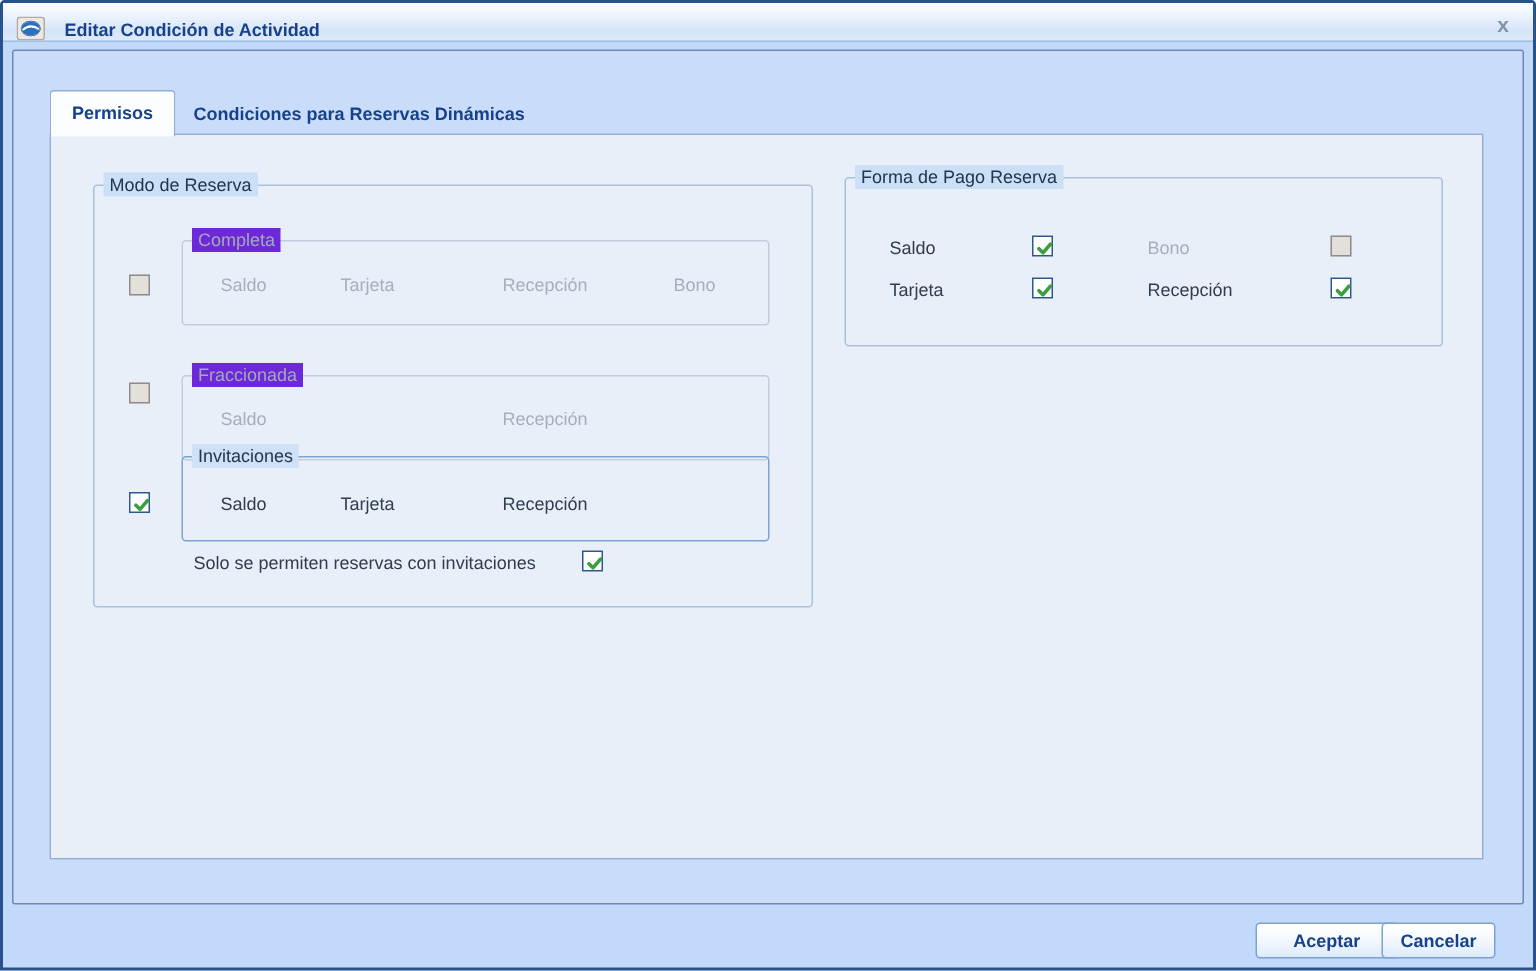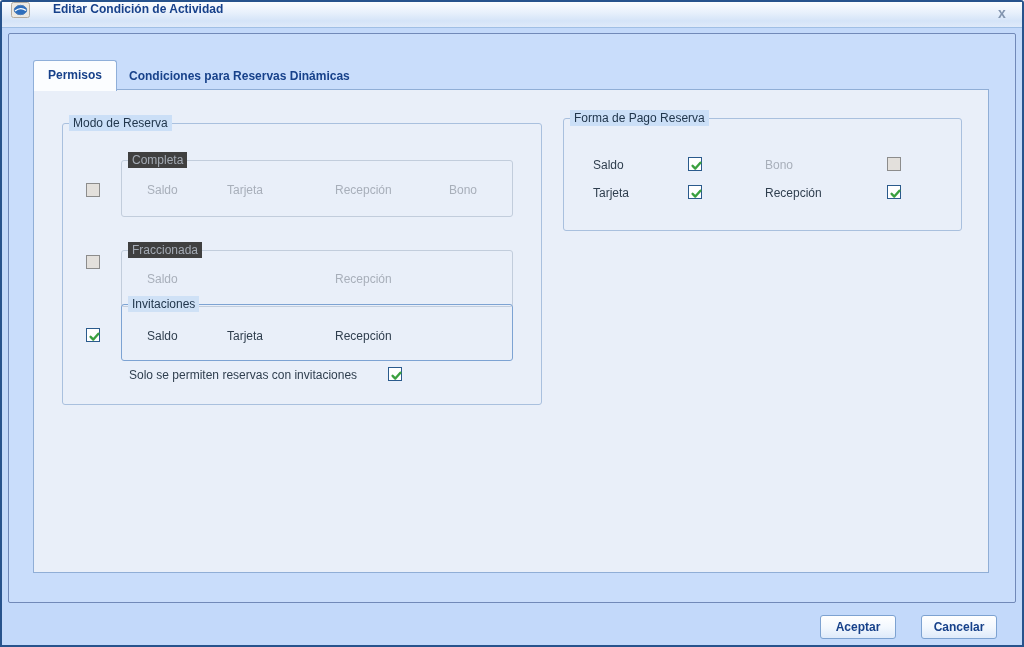--- a/index.html
+++ b/index.html
@@ -11,21 +11,21 @@
     background:#c3d9fa;
     border:2px solid #27538c;
     border-radius:3px 3px 0 0;
   }
 
   
   .titlebar {
     position:relative; height:26px;
     background:linear-gradient(180deg,#fbfdfe 0%,#e9f1fc 40%,#d5e4f8 75%,#dfeafa 100%);
     border-bottom:1px solid #a0bfe5;
-    display:flex; align-items:flex-start; gap:23px; padding:0 9px;
+    display:flex; align-items:flex-end; gap:13px; padding:0 9px;
   }
   .app-icon { width:19px; height:16px; display:inline-block; }
   .title-text { color:#17418a; font-weight:bold; font-size:12px; }
   .close-btn {
     margin-left:auto; color:#8294ae; font-weight:bold; font-size:14px;
     width:22px; text-align:center; cursor:default; line-height:22px;
   }
 
   
   .panel {
@@ -51,21 +51,21 @@
 
   
   .groupbox { position:absolute; border:1px solid #a9c0de; border-radius:3px; }
   .groupbox-label {
     position:absolute; top:-9px; left:6px; padding:1px 4px;
     background:#cbdff7; color:#21364c; white-space:nowrap;
   }
   .subgroup { position:absolute; border:1px solid #7da3d3; border-radius:3px; width:392px; height:57px; }
   .subgroup.disabled { border-color:#c2cddc; }
   .subgroup .groupbox-label { background:#cfe1f6; }
-  .subgroup.disabled .groupbox-label { color:#a3aab4; background:#404040; }
+  .subgroup.disabled .groupbox-label { color:#a3aab4; background:#6d28d9; }
 
   .opt { position:absolute; color:#2f3e4e; white-space:nowrap; }
   .opt.disabled, .subgroup.disabled .opt { color:#a8afba; }
 
   
   .checkbox {
     position:absolute; width:14px; height:14px;
     background:#ffffff; border:1px solid #2a5a8c; cursor:default;
   }
   .checkbox.disabled { background:#e3e0dc; border-color:#8c8c8c; }
@@ -73,21 +73,21 @@
   .checkbox.checked svg { display:block; }
 
   
   .btn {
     position:absolute; top:613px; height:24px;
     background:linear-gradient(180deg,#ffffff 0%,#f3f8fe 50%,#deeafa 100%);
     border:1px solid #7da2d1; border-radius:3px;
     color:#17418a; font-weight:bold; font-size:12px;
     font-family:"Liberation Sans", sans-serif; cursor:default;
   }
-  .btn-accept { left:818px; width:76px; }
+  .btn-accept { left:835px; width:95px; }
   .btn-cancel { left:919px; width:76px; }
 </style>
 </head>
 <body>
 
 <div class="window">
 
   <div class="titlebar">
     <span class="app-icon">
       <svg width="19" height="16" viewBox="0 0 19 16">

